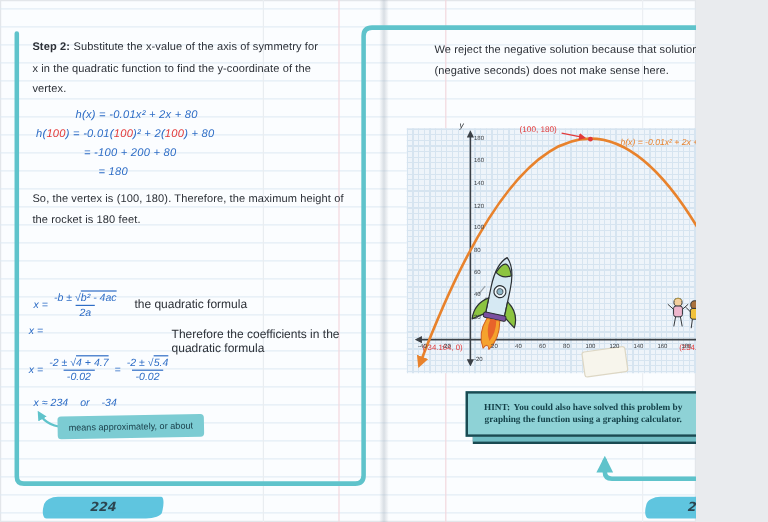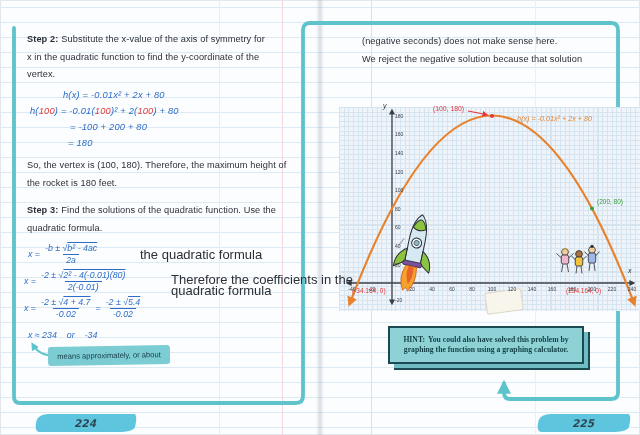--- a/index.html
+++ b/index.html
@@ -1,37 +1,37 @@
 <!DOCTYPE html>
 <html><head>
 <meta charset="utf-8">
 <style>
   html,body{margin:0;padding:0;background:#e9ebee;}
-  .page{position:relative;width:640px;height:435px;background:#fbfdff;overflow:hidden;
+  .page{position:relative;width:580px;height:435px;background:#fbfdff;overflow:hidden;
         font-family:"Liberation Sans",sans-serif;box-shadow:inset 0 0 0 1px #e3e6ea;}
   .rules{position:absolute;inset:0;
      background-image:linear-gradient(to bottom,#dde9f3 1px,transparent 1px);
      background-size:100% 15px;background-position:0 7px;}
   .vline{position:absolute;top:0;bottom:0;width:1px;}
   .gutter{position:absolute;top:0;bottom:0;left:316px;width:8px;
      background:linear-gradient(to right,rgba(160,172,184,0),rgba(160,172,184,.38),rgba(160,172,184,0));}
   svg.layer{position:absolute;left:0;top:0;}
   .graph-bg{position:absolute;left:339px;top:107px;width:301px;height:204px;background-color:#eef4fa;
      background-image:repeating-linear-gradient(to right,#d6e4f0 0 1px,transparent 1px 4.7px),
                       repeating-linear-gradient(to bottom,#d6e4f0 0 1px,transparent 1px 4.7px);}
   .para{position:absolute;line-height:17.5px;white-space:nowrap;font-size:9.2px;color:#2b2f36;letter-spacing:.1px;}
   .para b{font-weight:bold;margin-right:3px;}
   .bmath{position:absolute;white-space:nowrap;color:#2e6dc6;font-size:9.3px;font-style:italic;letter-spacing:.2px;}
   .bmath .red{color:#e23a3a;}
   .mrow{position:absolute;display:flex;align-items:center;gap:5px;color:#2e6dc6;
         font-size:8.8px;font-style:italic;white-space:nowrap;}
   .frac{display:inline-flex;flex-direction:column;align-items:center;line-height:1.25;}
   .frac .den{border-top:1.1px solid #2e6dc6;padding:0 3px;}
   .rad{text-decoration:overline;}
-  .note{position:absolute;font-size:13px;color:#2b2f36;white-space:nowrap;line-height:11px;margin-left:28px;}
+  .note{position:absolute;font-size:10px;color:#2b2f36;white-space:nowrap;line-height:11px;}
   .gtext{position:absolute;white-space:nowrap;}
   .xt{position:absolute;top:286px;width:16px;text-align:center;font-size:5px;color:#3b4046;}
   .yt{position:absolute;left:395px;font-size:5px;color:#3b4046;line-height:6px;}
   .callout{position:absolute;left:48px;top:346px;width:122px;height:19px;background:#7cccd3;
      border-radius:3px;transform:rotate(-1deg);display:flex;align-items:center;justify-content:center;
      font-size:7.6px;color:#173b46;}
   .hint{position:absolute;left:388px;top:326px;width:196px;height:38px;background:#8ed2d6;
      border:2px solid #1a4a52;box-shadow:5px 5px 0 -1px #6fbcc3,6px 6px 0 0 #1a4a52;
      display:flex;align-items:center;justify-content:center;text-align:center;
      font-family:"Liberation Serif",serif;font-size:7.7px;font-weight:bold;color:#123f47;
@@ -131,47 +131,39 @@
     <div><b>Step 2:</b><span>Substitute the x-value of the axis of symmetry for</span></div>
     <div>x in the quadratic function to find the y-coordinate of the</div>
     <div>vertex.</div>
   </div>
 
   <div class="bmath" style="left:63px;top:90px;"><span>h(x) = -0.01x² + 2x + 80</span></div>
   <div class="bmath" style="left:30px;top:106px;">
     <span>h(</span><span class="red">100</span><span>) = -0.01(</span><span class="red">100</span><span>)² + 2(</span><span class="red">100</span><span>) + 80</span>
   </div>
   <div class="bmath" style="left:70px;top:122px;"><span>= -100 + 200 + 80</span></div>
-  <div class="bmath" style="left:68px;top:138px;"><span>= 180</span></div>
+  <div class="bmath" style="left:82px;top:138px;"><span>= 180</span></div>
 
   <div class="para" style="left:27px;top:157px;">
     <div>So, the vertex is (100, 180). Therefore, the maximum height of</div>
     <div>the rocket is 180 feet.</div>
   </div>
 
-  <div class="para" style="left:27px;top:202px;">
-    <div><b>Step 3:</b><span>Find the solutions of the quadratic function. Use the</span></div>
-    <div>quadratic formula.</div>
-  </div>
 
   <div class="mrow" style="left:28px;top:243px;">
     <span>x =</span>
     <span class="frac">
         <span><span>-b ± √</span><span class="rad">b² - 4ac</span></span>
         <span class="den">2a</span>
       </span>
   </div>
   <div class="note" style="left:112px;top:249px;"><span>the quadratic formula</span></div>
 
   <div class="mrow" style="left:24px;top:270px;">
     <span>x =</span>
-    <span class="frac">
-        <span><span>-2 ± √</span><span class="rad">2² - 4(-0.01)(80)</span></span>
-        <span class="den">2(-0.01)</span>
-      </span>
   </div>
   <div class="note" style="left:143px;top:274px;">
     <div>Therefore the coefficients in the</div>
     <div>quadratic formula</div>
   </div>
 
   <div class="mrow" style="left:24px;top:297px;">
     <span>x =</span>
     <span class="frac">
         <span><span>-2 ± √</span><span class="rad">4 + 4.7</span></span>
@@ -188,22 +180,22 @@
     <span>x ≈ 234</span>
     <span>or</span>
     <span>-34</span>
   </div>
 
   <div class="callout">
       <span>means approximately, or about</span>
     </div>
 
   <div class="para" style="left:362px;top:33px;">
+    <div>We reject the negative solution because that solution</div>
     <div>(negative seconds) does not make sense here.</div>
-    <div>We reject the negative solution because that solution</div>
   </div>
 
   <div class="gtext" style="left:383px;top:102px;font-size:7px;font-style:italic;color:#2b2f33;">y</div>
   <div class="gtext" style="left:628px;top:267px;font-size:7px;font-style:italic;color:#2b2f33;">x</div>
   <div class="gtext" style="left:433px;top:105px;font-size:6.8px;color:#e23a3a;">(100, 180)</div>
   <div class="gtext" style="left:517px;top:114px;font-size:7.2px;font-style:italic;color:#e8822c;">h(x) = -0.01x² + 2x + 80</div>
   <div class="gtext" style="left:597px;top:198px;font-size:6.5px;color:#3a9e3c;">(200, 80)</div>
   <div class="gtext" style="left:352px;top:287px;font-size:6.5px;color:#e23a3a;">(-34.164, 0)</div>
   <div class="gtext" style="left:566px;top:287px;font-size:6.5px;color:#e23a3a;">(234.164, 0)</div>
 

